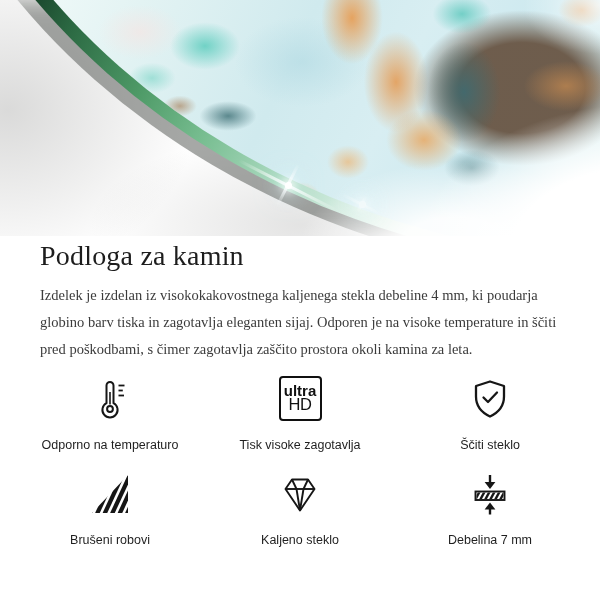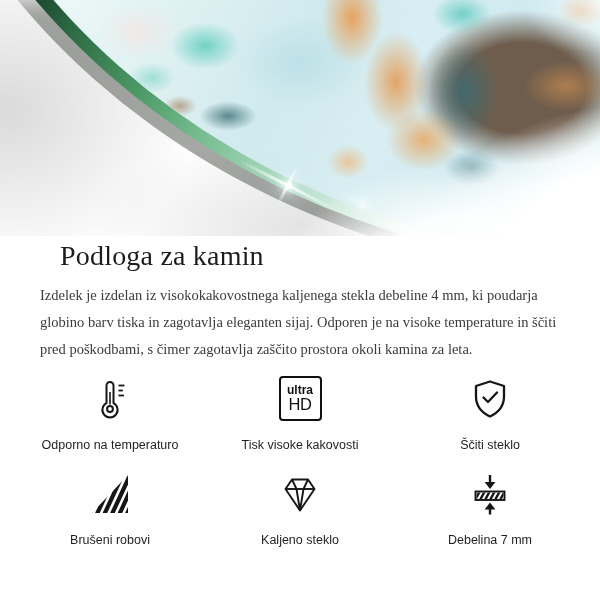--- a/index.html
+++ b/index.html
@@ -69,40 +69,40 @@
   .sparkle .s1{left:-55px;width:110px;transform:rotate(27deg);}
   .sparkle .s2{left:-23px;width:46px;transform:rotate(117deg);}
   .sparkle-b .s1{left:-22px;width:44px;}
   .sparkle-b .s2{left:-9px;width:18px;}
   
   .title{
     margin:2px 28px 0 40px;
     font-family:"Liberation Serif",serif;font-weight:400;
     font-size:28px;line-height:36px;color:#1d1d1d;letter-spacing:.2px;
   }
-  .title span{display:block;margin-left:20px;}
+  .title span{display:block;}
   .desc{
     margin:8px 28px 0 40px;max-width:536px;
     font-size:14.5px;line-height:27px;color:#3b3b3b;font-family:Liberation Serif, serif;
   }
   
   .features{
     margin-top:12px;
     display:grid;grid-template-columns:220px 160px 220px;row-gap:18px;
   }
   .feature{display:flex;flex-direction:column;align-items:center;}
   .icon-wrap{height:47px;display:flex;align-items:center;justify-content:center;}
   .feature .label{margin-top:16px;font-size:12.5px;color:#1f1f1f;white-space:nowrap;}
   svg.ic{display:block;}
   .hd-box{
     width:39px;height:41px;border:2.6px solid #101010;border-radius:4px;
     display:flex;flex-direction:column;align-items:center;justify-content:center;
     color:#101010;
   }
-  .hd-top{font-size:12px;font-weight:700;line-height:11px;letter-spacing:0;}
+  .hd-top{font-size:15px;font-weight:700;line-height:11px;letter-spacing:0;}
   .hd-bottom{font-size:16.5px;font-weight:400;line-height:16px;letter-spacing:-.3px;}
 </style>
 </head>
 <body>
 
 <div class="hero">
   <div class="glass-shadow"></div>
   <div class="glass-edge"></div>
   <div class="glass-face"></div>
   <div class="white-fade"></div>
@@ -140,21 +140,21 @@
     <div class="label">Odporno na temperaturo</div>
   </div>
 
   <div class="feature">
     <div class="icon-wrap">
       <div class="hd-box">
         <div class="hd-top">ultra</div>
         <div class="hd-bottom">HD</div>
       </div>
     </div>
-    <div class="label">Tisk visoke kakovosti</div>
+    <div class="label">Tisk visoke zagotavlja</div>
   </div>
 
   <div class="feature">
     <div class="icon-wrap">
       <svg class="ic" width="44" height="44" viewBox="0 0 44 44" fill="none" stroke="#161616" stroke-width="2.3">
         <path d="M22 4.5 L36 9 V19.5 C36 29 30.5 35.5 22 39.5 C13.5 35.5 8 29 8 19.5 V9 Z" stroke-linejoin="round"></path>
         <polyline points="15.5,20.5 20,25 29,15.5" stroke-linecap="round" stroke-linejoin="round"></polyline>
       </svg>
     </div>
     <div class="label">Ščiti steklo</div>

